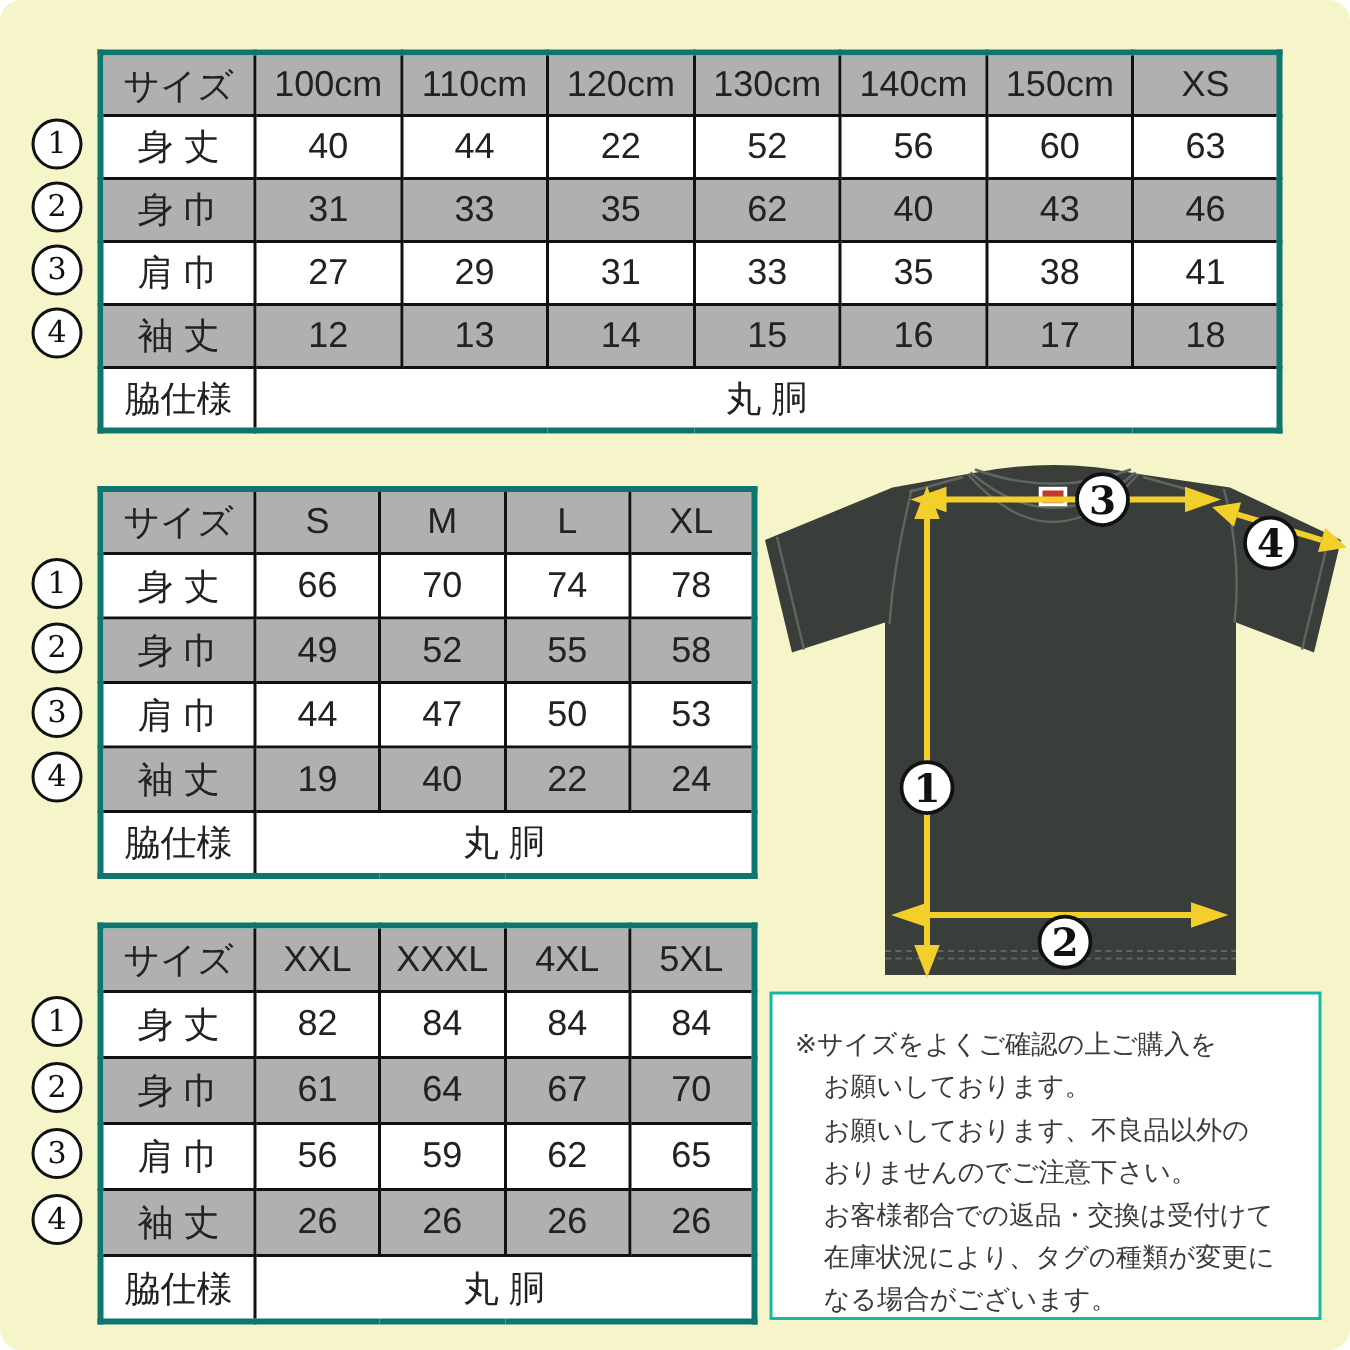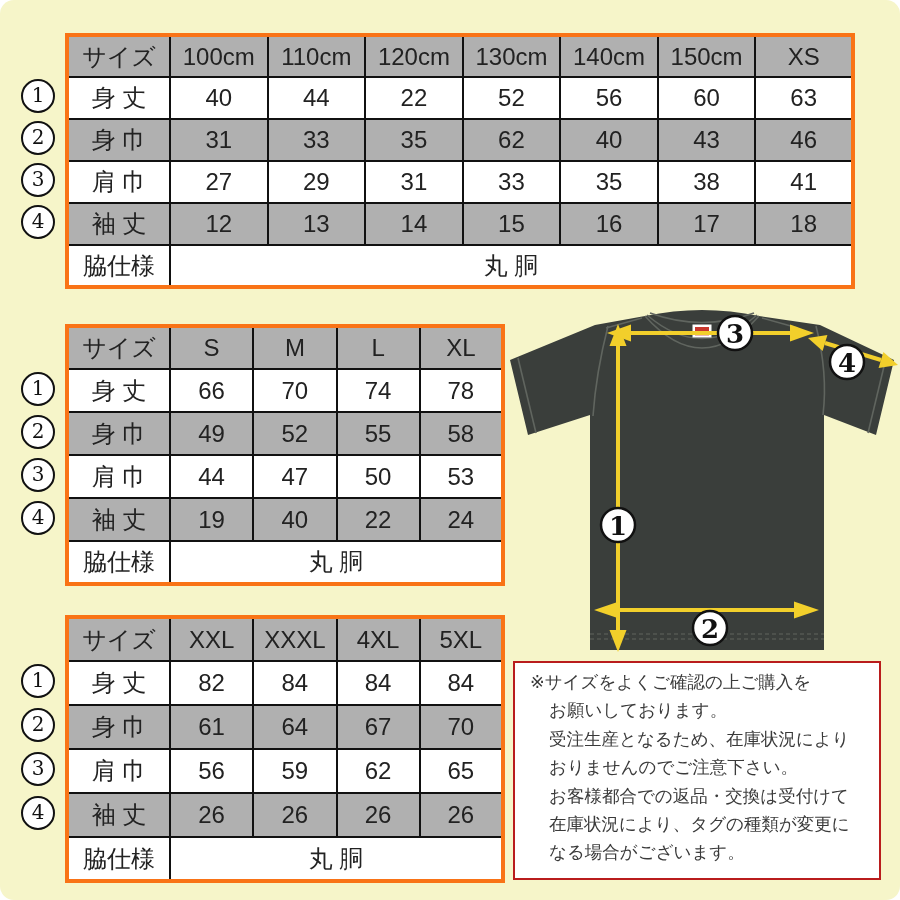--- a/index.html
+++ b/index.html
@@ -5,21 +5,21 @@
   html,body{margin:0;padding:0;background:#ffffff;}
   #stage{
     position:relative;width:900px;height:900px;overflow:hidden;
     background:var(--bg,#f6f5c9);border-radius:14px;
     font-family:"Liberation Sans","DejaVu Sans",sans-serif;
     color:#1c1c1c;
   }
   
   table.sz{
     position:absolute;border-collapse:collapse;table-layout:fixed;
-    background:#ffffff;border:4px solid #f97316;
+    background:#ffffff;border:4px solid #0f766e;
   }
   table.sz td{
     border:2px solid #111;text-align:center;vertical-align:middle;
     padding:0;font-size:24px;color:#222;overflow:hidden;white-space:nowrap;
   }
   table.sz td.lbl{width:100px;}
   table.sz tr.hd td, table.sz tr.shaded td{background:var(--shade,#b0b0b0);}
   .t1{left:65px;top:33px;width:790px;}
   .t1 tr{height:42px;}
   .t2{left:65px;top:324px;width:440px;}
@@ -28,22 +28,22 @@
   .t3 tr{height:44px;}
   
   .marker{
     position:absolute;left:21px;width:30px;height:30px;border:2px solid #111;
     border-radius:50%;background:#fff;text-align:center;line-height:29px;
     font-family:"DejaVu Serif","Liberation Serif",serif;font-size:20px;color:#111;
   }
   
   #note-box{
     position:absolute;left:513px;top:661px;width:368px;height:219px;
-    background:#ffffff;border:2px solid #b91c1c;box-sizing:border-box;
-    padding:5px 8px 0 15px;
+    background:#ffffff;border:2px solid #14b8a6;box-sizing:border-box;
+    padding:19px 8px 0 15px;
   }
   .note-line{
     font-size:17.5px;line-height:28.4px;color:#3a3a3a;
     white-space:nowrap;padding-left:19px;
   }
   .note-line.first{padding-left:0;}
   
   #shirt-svg{position:absolute;left:490px;top:298px;}
   #shirt-svg text{
     font-family:"DejaVu Serif","Liberation Serif",serif;
@@ -111,21 +111,21 @@
       <circle cx="245" cy="35" r="17" fill="#fff" stroke="#111" stroke-width="2.5"></circle>
       <text x="245" y="44.5">3</text>
       <circle cx="357" cy="64" r="17" fill="#fff" stroke="#111" stroke-width="2.5"></circle>
       <text x="357" y="73.5">4</text>
     </g>
   </svg>
 
   <div id="note-box">
       <div class="note-line first">※サイズをよくご確認の上ご購入を</div>
       <div class="note-line">お願いしております。</div>
-      <div class="note-line">受注生産となるため、在庫状況により</div>
+      <div class="note-line">お願いしております、不良品以外の</div>
       <div class="note-line">おりませんのでご注意下さい。</div>
       <div class="note-line">お客様都合での返品・交換は受付けて</div>
       <div class="note-line">在庫状況により、タグの種類が変更に</div>
       <div class="note-line">なる場合がございます。</div>
     </div>
 
 <table class="sz t1">
       <tbody>
         <tr class="hd">
           <td class="lbl">サイズ</td>

